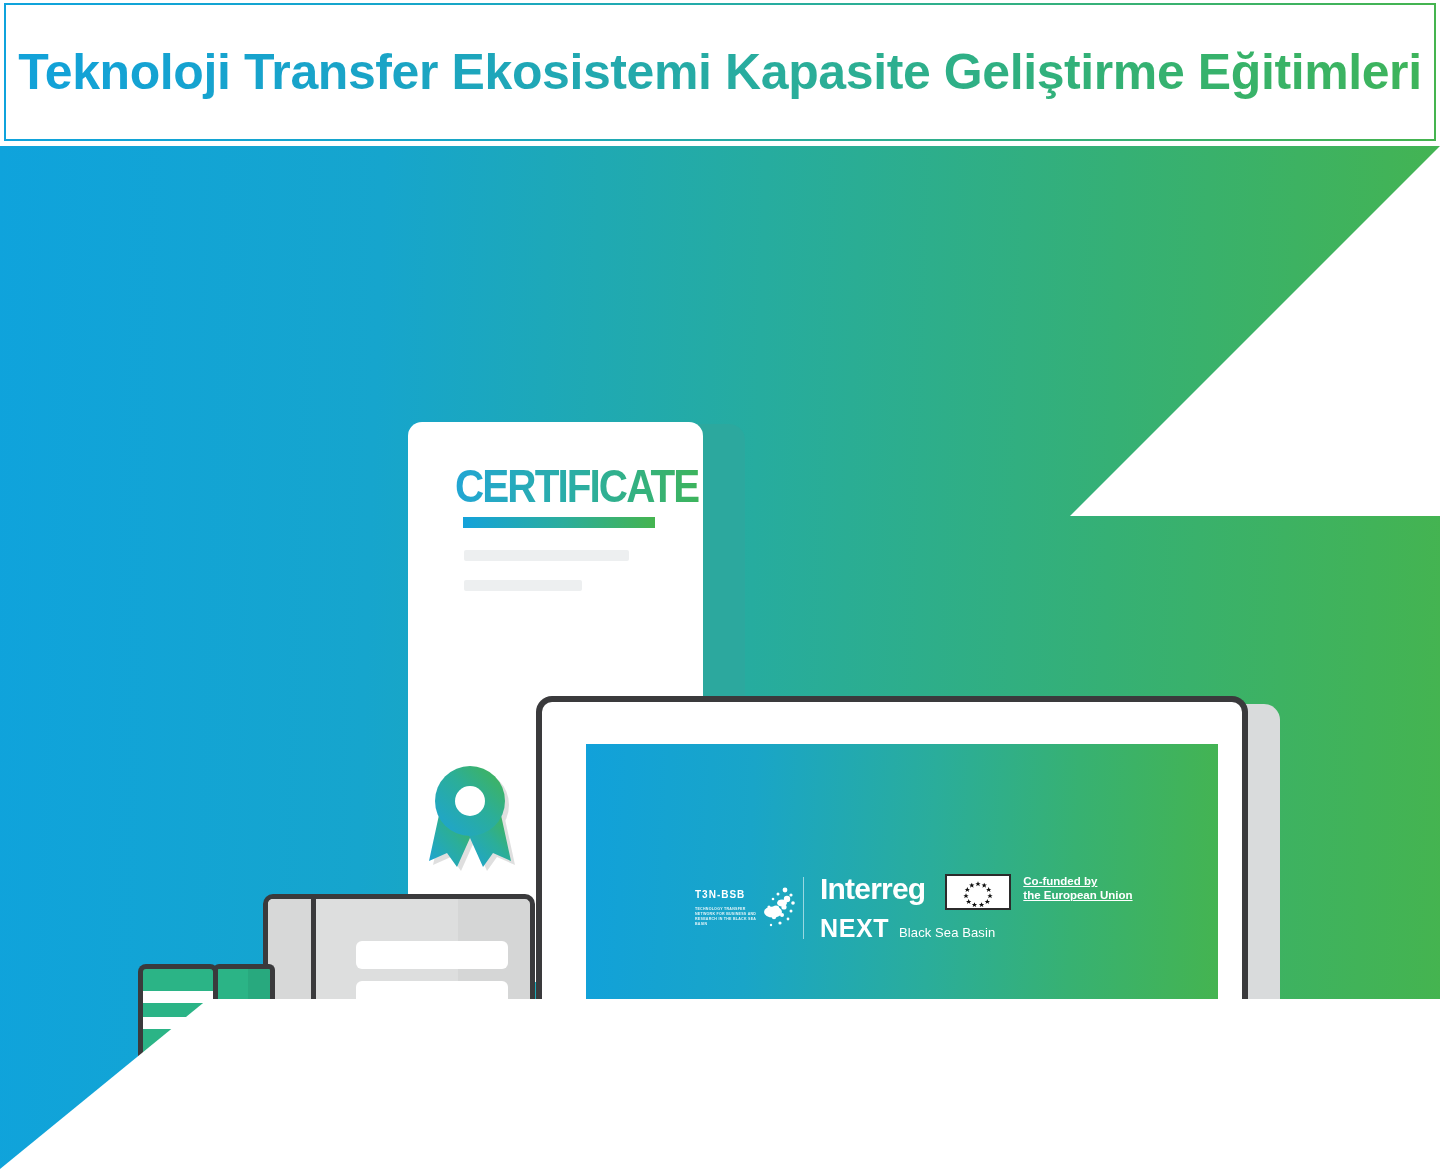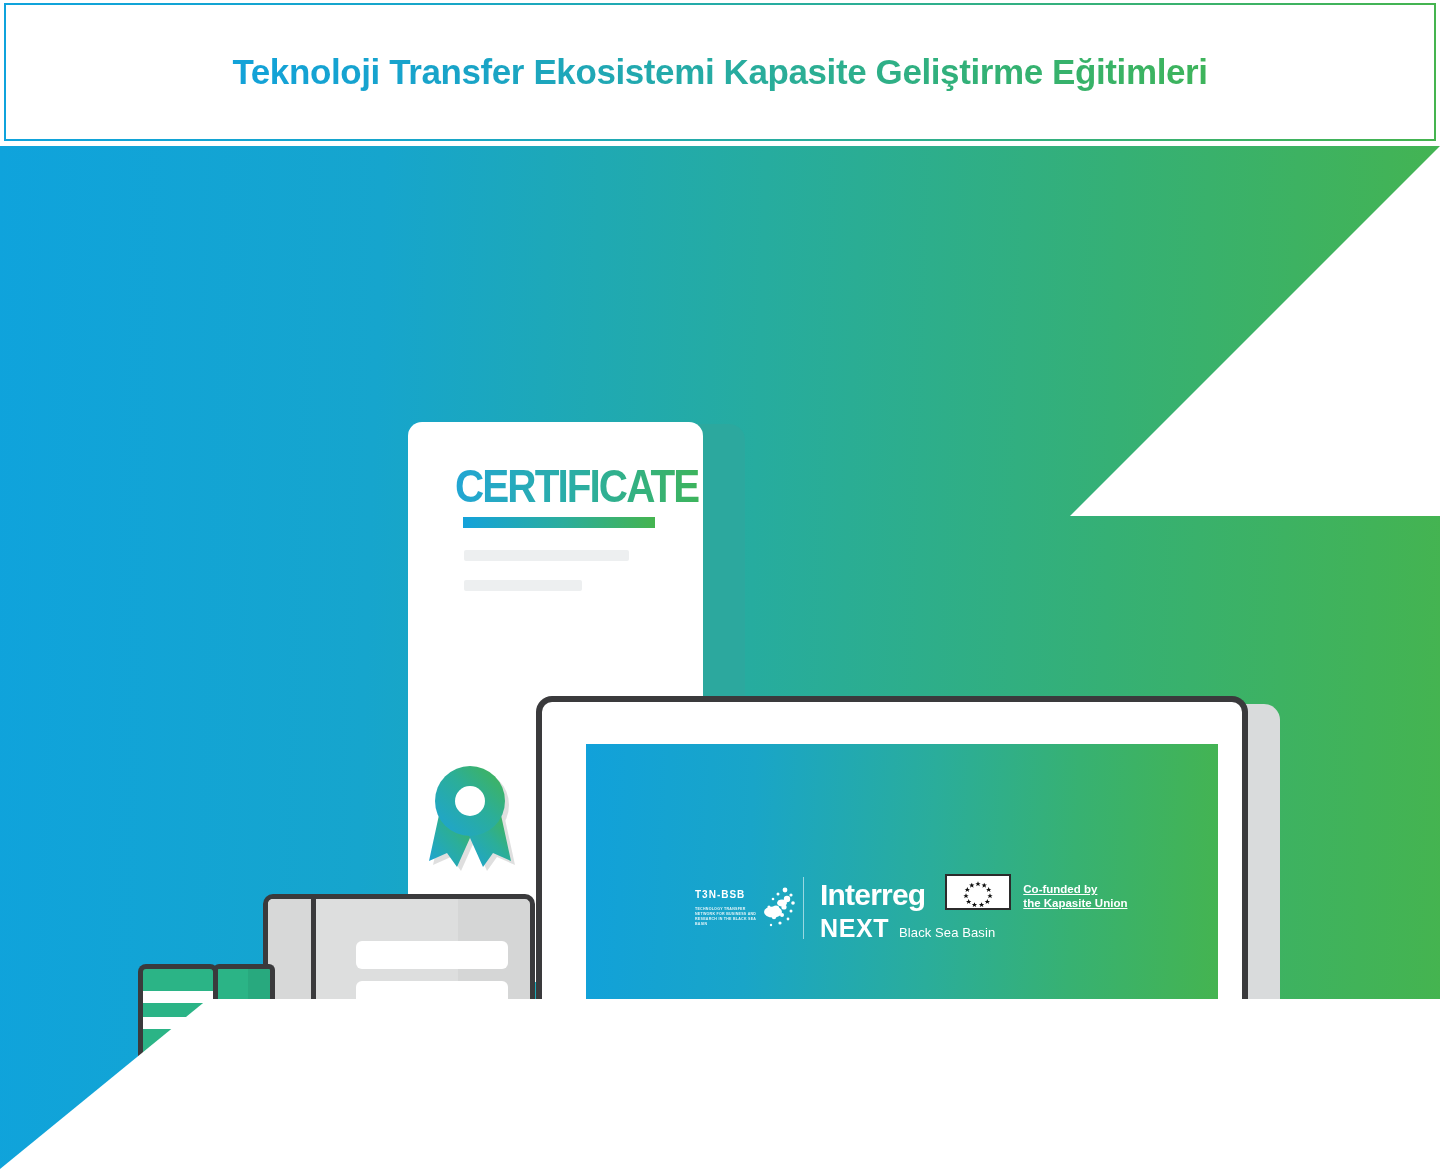--- a/index.html
+++ b/index.html
@@ -20,21 +20,21 @@
     background: #ffffff;
     border: 2px solid transparent;
     background-image:
       linear-gradient(#ffffff, #ffffff),
       linear-gradient(90deg, #0FA3DC 0%, #17A6C9 30%, #2DAF92 62%, #45B44F 100%);
     background-origin: border-box;
     background-clip: padding-box, border-box;
     display: flex; align-items: center; justify-content: center;
   }
   #title-text {
-    font-size: 35px;
+    font-size: 50px;
     font-weight: bold;
     letter-spacing: -0.4px;
     white-space: nowrap;
     background: linear-gradient(90deg, #12A2D9 0%, #1AA4C6 26%, #2BAE96 58%, #33B174 78%, #3EB45B 100%);
     -webkit-background-clip: text;
     background-clip: text;
     color: transparent;
     -webkit-text-fill-color: transparent;
   }
 
@@ -212,21 +212,21 @@
     color: rgba(255,255,255,0.88); font-size: 3.6px; line-height: 5.2px;
     letter-spacing: 0.25px; width: 64px; font-weight: bold;
   }
   .t3n-dots { position: absolute; right: -2px; top: 2px; width: 44px; height: 44px; }
 
   .logo-divider {
     width: 1px; height: 62px; background: rgba(255,255,255,0.55);
     margin: 0 16px 0 10px;
   }
   .logo-right { display: flex; flex-direction: column; gap: 4px; }
-  .logo-row1 { display: flex; align-items: flex-end; }
+  .logo-row1 { display: flex; align-items: flex-start; }
   .interreg {
     color: #ffffff; font-size: 30px; font-weight: bold;
     letter-spacing: -0.8px; line-height: 1;
   }
   .eu-flag {
     width: 66px; height: 36px; background: #ffffff;
     border: 2px solid #2B2B2B; margin-left: 20px;
     position: relative;
   }
   .eu-text {
@@ -354,21 +354,21 @@
                   <polygon points="22.5,26 23.4,28.1 25.5,28.1 23.8,29.4 24.5,31.5 22.5,30.2 20.5,31.5 21.2,29.4 19.5,28.1 21.6,28.1"></polygon>
                   <polygon points="19.5,19.5 20.4,21.6 22.5,21.6 20.8,22.9 21.5,25 19.5,23.7 17.5,25 18.2,22.9 16.5,21.6 18.6,21.6"></polygon>
                   <polygon points="21,12.4 21.9,14.5 24,14.5 22.3,15.8 23,17.9 21,16.6 19,17.9 19.7,15.8 18,14.5 20.1,14.5"></polygon>
                   <polygon points="26,7.6 26.9,9.7 29,9.7 27.3,11 28,13.1 26,11.8 24,13.1 24.7,11 23,9.7 25.1,9.7"></polygon>
                 </g>
               </svg>
             </div>
 
             <div class="eu-text">
               <div>Co-funded by</div>
-              <div>the Kapasite Union</div>
+              <div>the European Union</div>
             </div>
           </div>
 
           <div class="logo-row2">
             <div class="next">NEXT</div>
             <div class="bsb">Black Sea Basin</div>
           </div>
         </div>
       </div>
 

